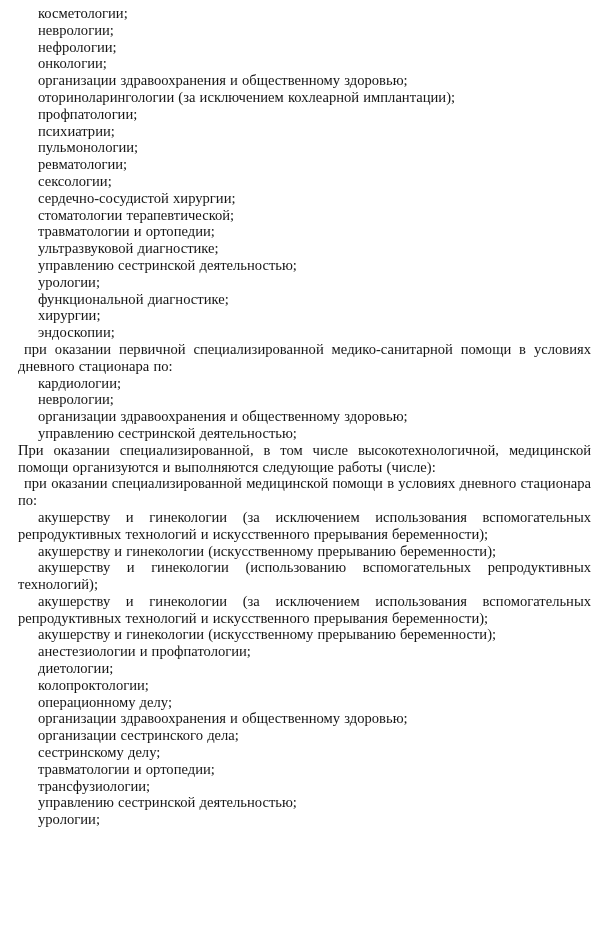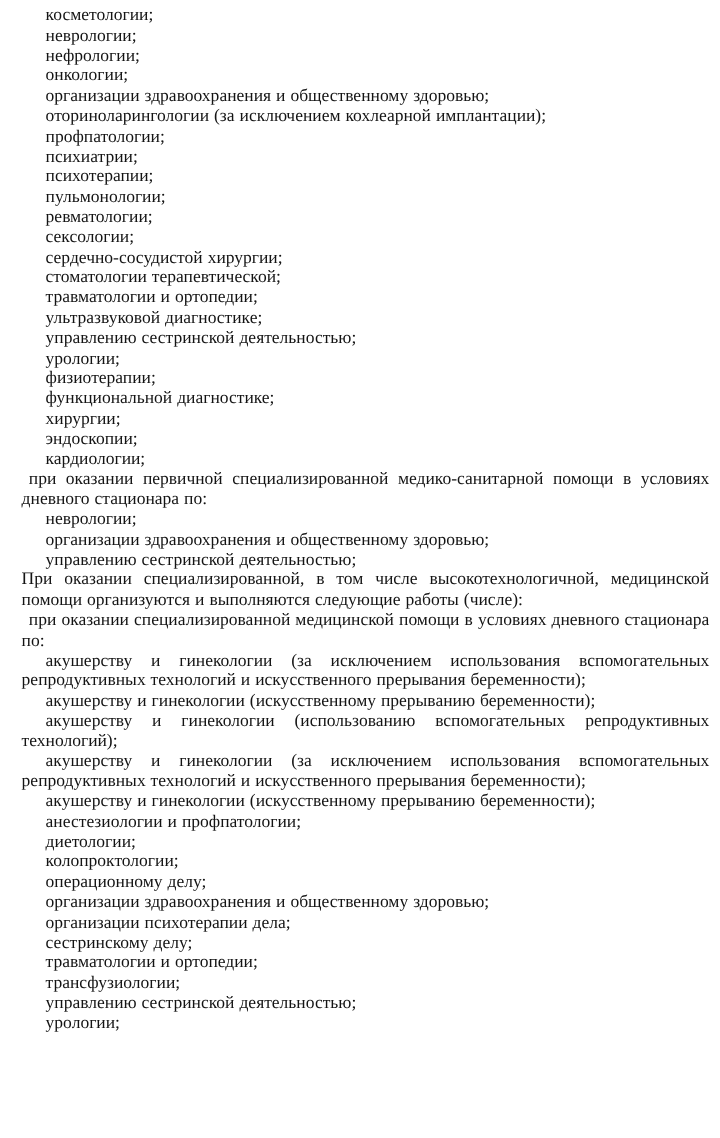--- a/index.html
+++ b/index.html
@@ -34,50 +34,48 @@
 
 <div class="page">
     <p class="line item">косметологии;</p>
     <p class="line item">неврологии;</p>
     <p class="line item">нефрологии;</p>
     <p class="line item">онкологии;</p>
     <p class="line item">организации здравоохранения и общественному здоровью;</p>
     <p class="line item">оториноларингологии (за исключением кохлеарной имплантации);</p>
     <p class="line item">профпатологии;</p>
     <p class="line item">психиатрии;</p>
-    <p class="line item">психотерапии;</p>
     <p class="line item">пульмонологии;</p>
     <p class="line item">ревматологии;</p>
     <p class="line item">сексологии;</p>
     <p class="line item">сердечно-сосудистой хирургии;</p>
     <p class="line item">стоматологии терапевтической;</p>
     <p class="line item">травматологии и ортопедии;</p>
     <p class="line item">ультразвуковой диагностике;</p>
     <p class="line item">управлению сестринской деятельностью;</p>
     <p class="line item">урологии;</p>
-    <p class="line item">физиотерапии;</p>
     <p class="line item">функциональной диагностике;</p>
     <p class="line item">хирургии;</p>
     <p class="line item">эндоскопии;</p>
+    <p class="line subpara">при оказании первичной специализированной медико-санитарной помощи в условиях дневного стационара по:</p>
     <p class="line item">кардиологии;</p>
-    <p class="line subpara">при оказании первичной специализированной медико-санитарной помощи в условиях дневного стационара по:</p>
     <p class="line item">неврологии;</p>
     <p class="line item">организации здравоохранения и общественному здоровью;</p>
     <p class="line item">управлению сестринской деятельностью;</p>
     <p class="line para">При оказании специализированной, в том числе высокотехнологичной, медицинской помощи организуются и выполняются следующие работы (числе):</p>
     <p class="line subpara">при оказании специализированной медицинской помощи в условиях дневного стационара по:</p>
     <p class="line item">акушерству и гинекологии (за исключением использования вспомогательных репродуктивных технологий и искусственного прерывания беременности);</p>
     <p class="line item">акушерству и гинекологии (искусственному прерыванию беременности);</p>
     <p class="line item">акушерству и гинекологии (использованию вспомогательных репродуктивных технологий);</p>
     <p class="line item">акушерству и гинекологии (за исключением использования вспомогательных репродуктивных технологий и искусственного прерывания беременности);</p>
     <p class="line item">акушерству и гинекологии (искусственному прерыванию беременности);</p>
     <p class="line item">анестезиологии и профпатологии;</p>
     <p class="line item">диетологии;</p>
     <p class="line item">колопроктологии;</p>
     <p class="line item">операционному делу;</p>
     <p class="line item">организации здравоохранения и общественному здоровью;</p>
-    <p class="line item">организации психотерапии дела;</p>
+    <p class="line item">организации сестринского дела;</p>
     <p class="line item">сестринскому делу;</p>
     <p class="line item">травматологии и ортопедии;</p>
     <p class="line item">трансфузиологии;</p>
     <p class="line item">управлению сестринской деятельностью;</p>
     <p class="line item">урологии;</p>
   </div>
 
 </body></html>

